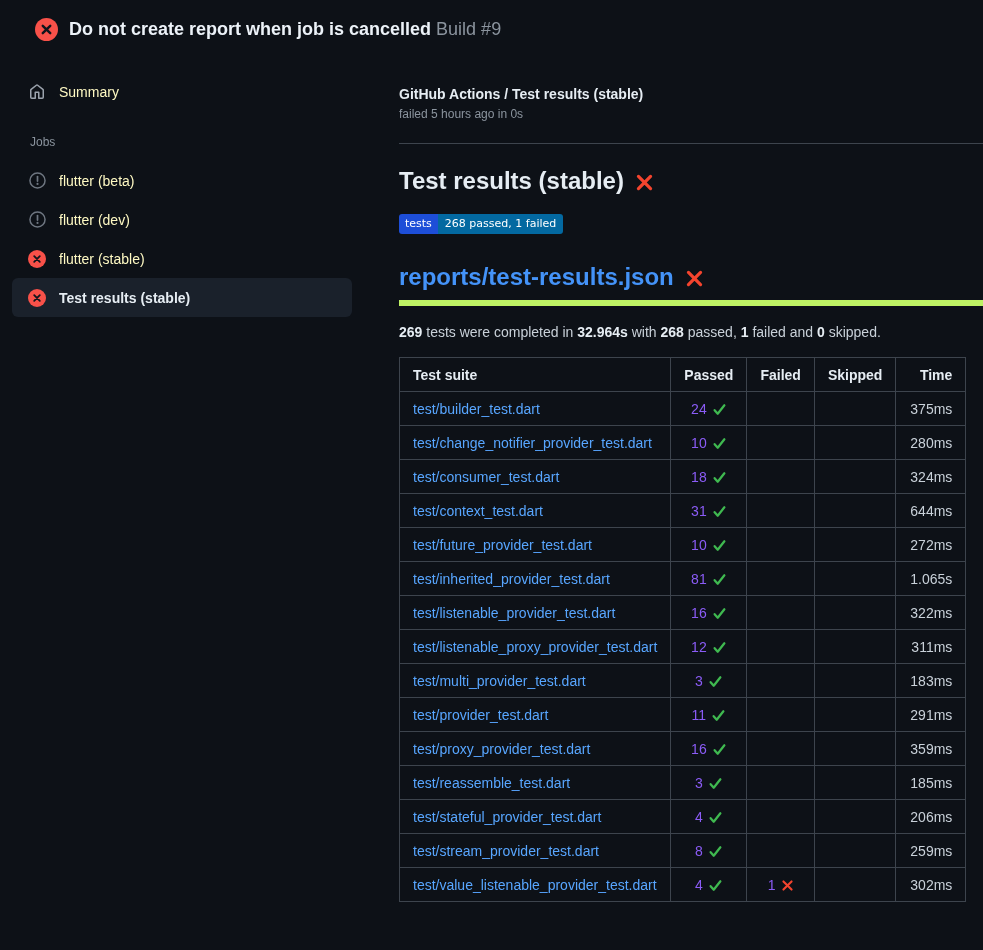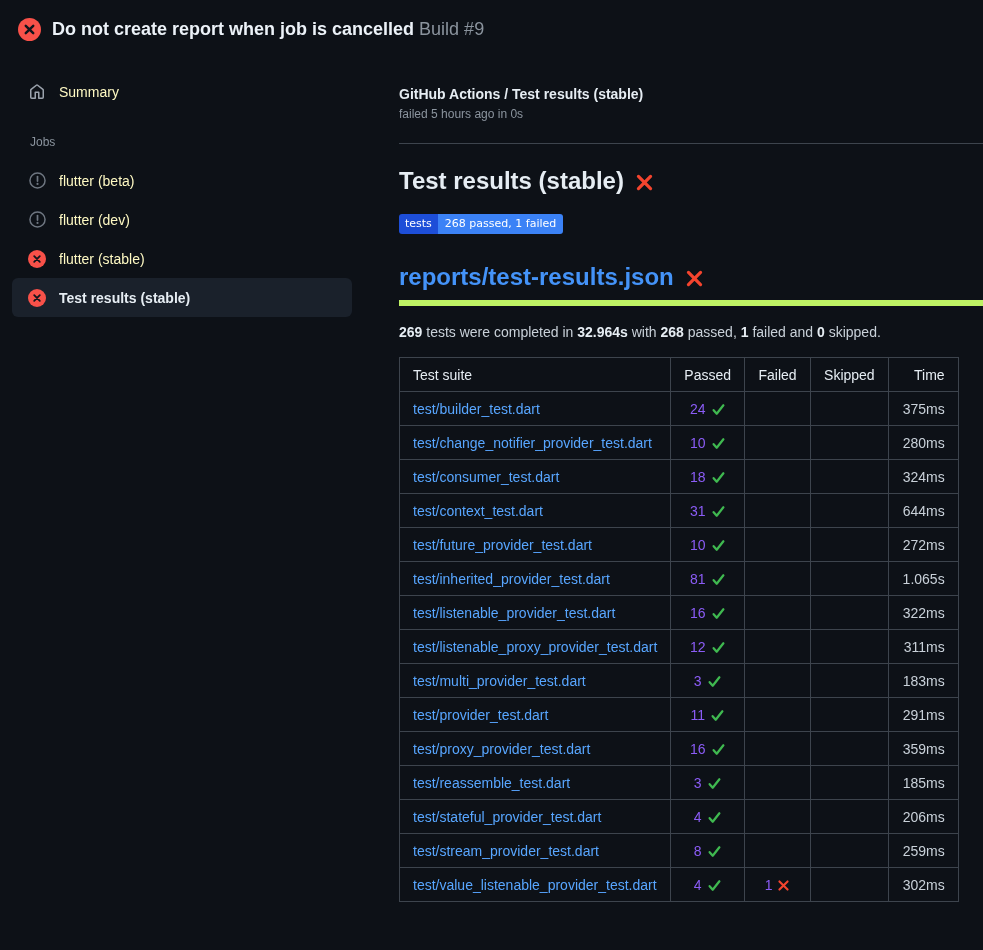--- a/index.html
+++ b/index.html
@@ -4,21 +4,21 @@
 <style>
   * { box-sizing: border-box; }
   html,body { margin:0; padding:0; }
   body {
     width:983px; height:950px; overflow:hidden;
     background:#0d1117; color:#c9d1d9;
     font-family:"Liberation Sans", sans-serif;
     font-size:14px;
   }
   
-  .app-header { display:flex; align-items:center; gap:11px; padding:17px 24px 13px 18px; }
+  .app-header { display:flex; align-items:center; gap:11px; padding:17px 24px 13px 35px; }
   .app-header h1 { margin:0; font-size:18px; font-weight:700; color:#ecf2f8; line-height:24px; }
   .build-number { color:#8b949e; font-weight:400; margin-left:5px; }
   
   .layout { display:flex; align-items:flex-start; }
   
   .sidebar { width:375px; flex:none; padding-top:20px; }
   .side-item {
     display:flex; align-items:center; gap:13px;
     margin:0 23px 0 12px; padding:0 16px; height:39px;
     border-radius:6px; color:#fef9c3; cursor:pointer;
@@ -32,29 +32,29 @@
   .job-header { padding-bottom:22px; border-bottom:1px solid #3d444d; }
   .breadcrumb { font-weight:700; color:#e6edf3; font-size:14px; line-height:20px; }
   .status-line { margin-top:3px; font-size:12px; color:#8b949e; }
   h2 { display:flex; align-items:center; gap:11px; margin:0; font-size:24px; font-weight:700; line-height:32px; }
   .section-title { margin-top:21px; color:#e6edf3; }
   .badge {
     display:inline-flex; margin-top:17px; border-radius:3px; overflow:hidden;
     font-family:"DejaVu Sans", sans-serif; font-size:11px; color:#ffffff; line-height:13px;
   }
   .badge-label { background:#1d4ed8; padding:3px 6px 4px; }
-  .badge-value { background:#3b82f6; padding:3px 7px 4px; }
+  .badge-value { background:#0369a1; padding:3px 7px 4px; }
   .report-title { margin-top:27px; padding-bottom:7px; border-bottom:6px solid #bef264; }
   .report-title .title-text { color:#4493f8; }
   .summary-line { margin:16px 0 0; line-height:20px; color:#c9d1d9; }
   .summary-line strong { color:#e6edf3; }
   
   table { border-collapse:collapse; margin-top:15px; font-size:14px; }
   th, td { border:1px solid #3d444d; padding:6px 13px; line-height:20px; height:34px; }
-  th { color:#e6edf3; font-weight:400; text-align:center; }
+  th { color:#e6edf3; font-weight:700; text-align:center; }
   th.col-suite { text-align:left; }
   th.col-time, td.time-cell { text-align:right; }
   td.suite-cell { width:268px; }
   td.stat-cell { text-align:center; color:#8b5cf6; }
   td.time-cell { color:#c9d1d9; }
   .col-suite { width:268px; } .col-passed { width:71px; } .col-failed { width:66px; }
   .col-skipped { width:77px; } .col-time { width:70px; }
   .suite-link { color:#58a6ff; text-decoration:none; cursor:pointer; }
   .cell-flex { display:inline-flex; align-items:center; gap:5px; }
   .cell-flex svg { flex:none; margin-top:1px; }

